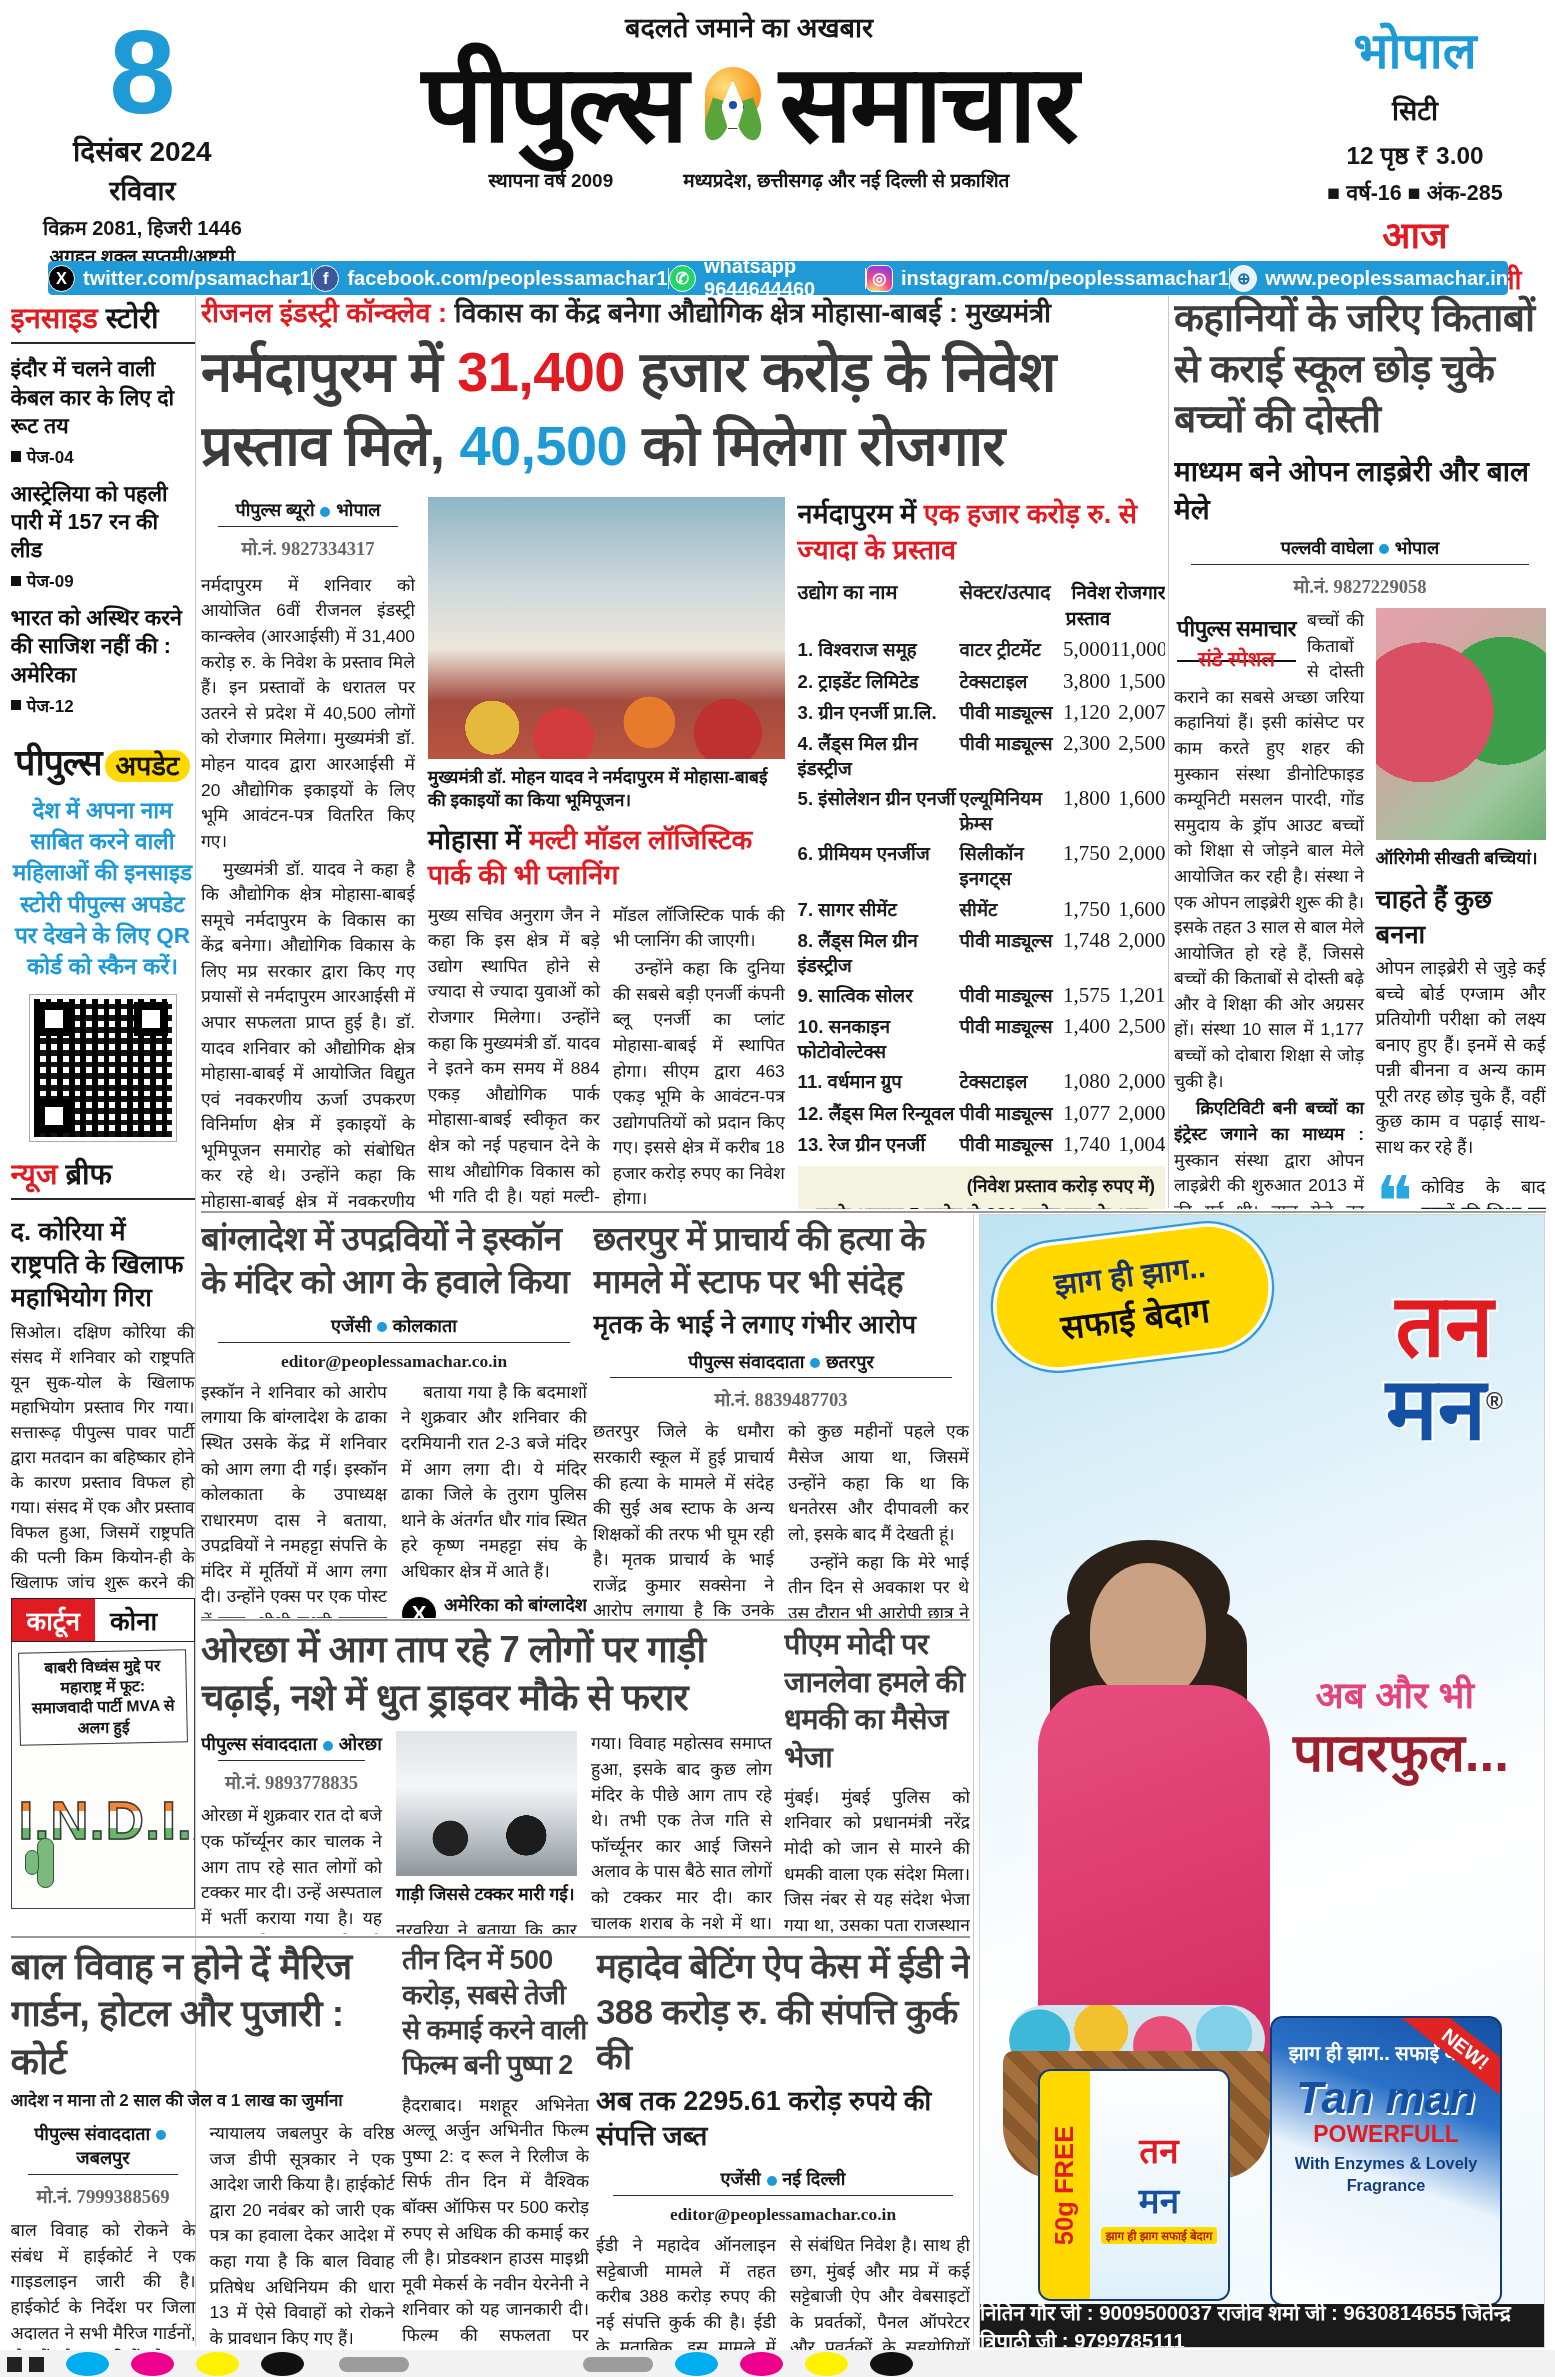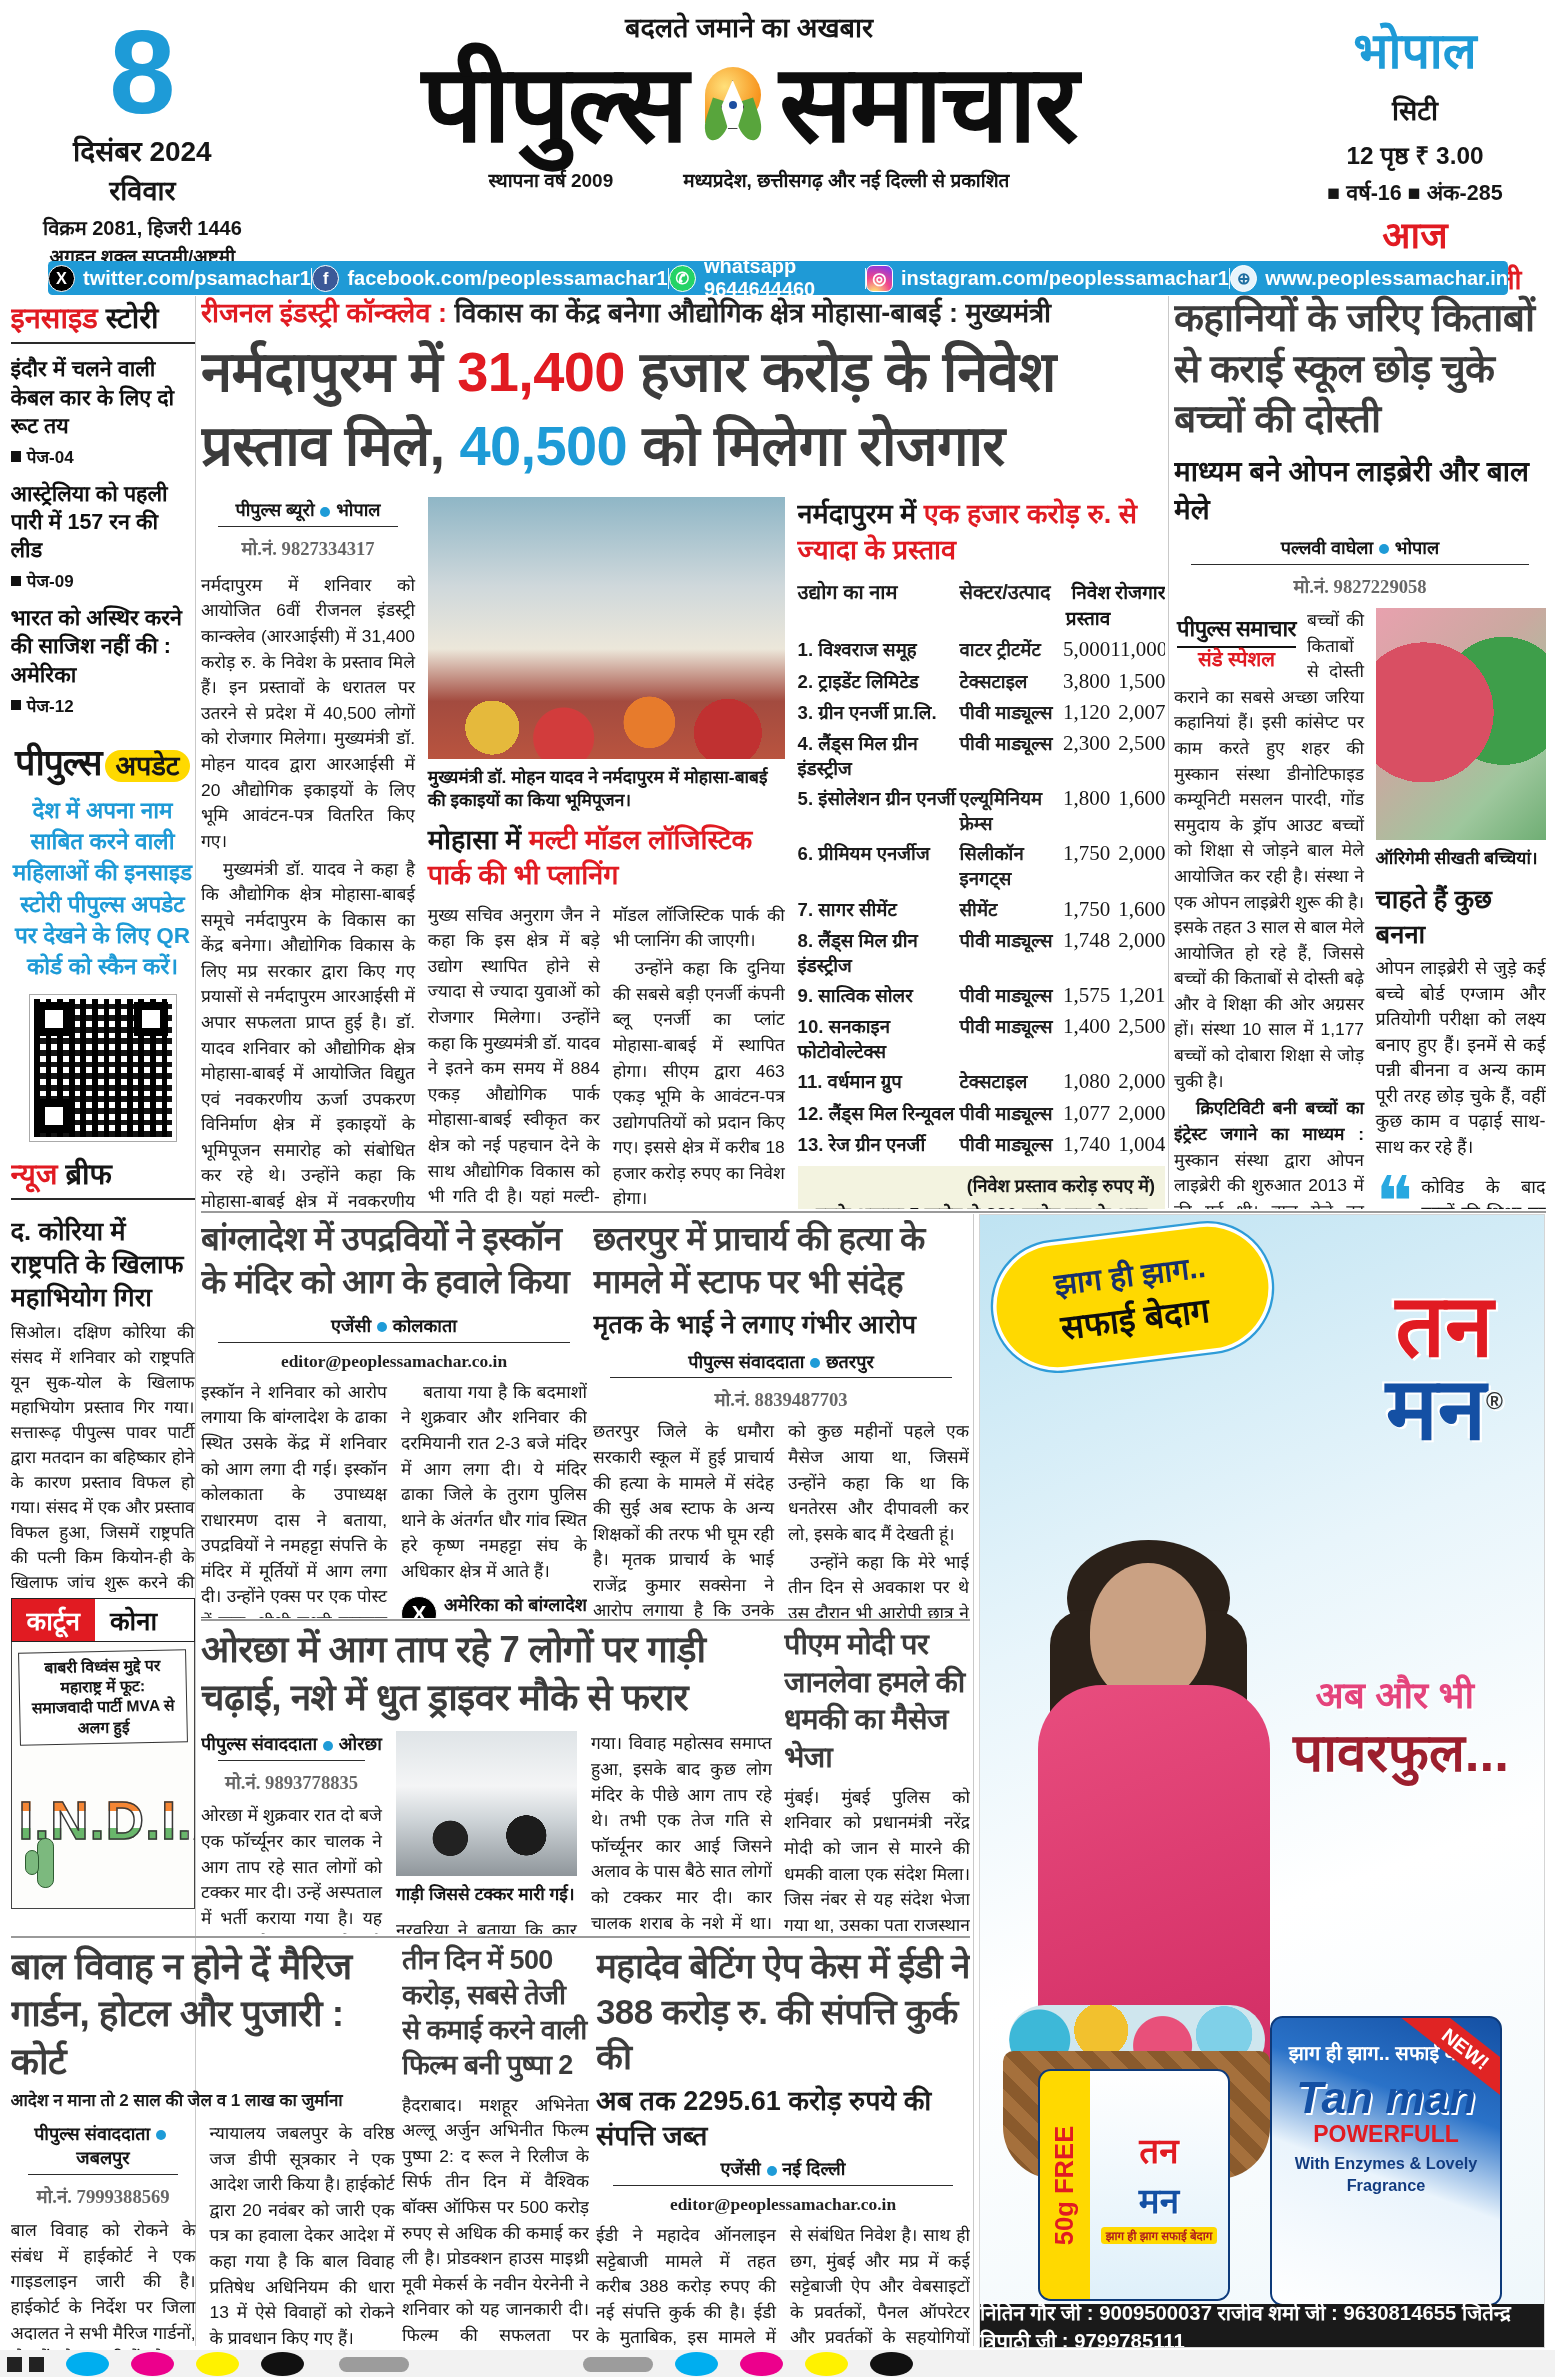--- a/index.html
+++ b/index.html
@@ -133,21 +133,21 @@
   .tbl-n2{font-size:19px; font-weight:900; text-align:center; margin-top:3.5px;}
 
   
   .sunday{position:absolute; left:1174px; top:293px; width:372px; height:916px; overflow:hidden;}
   .rs-h{font-size:39px; font-weight:900; line-height:1.3; color:var(--dark); letter-spacing:-0.6px;}
   .rs-sub{font-size:28px; font-weight:900; margin-top:5.8px;}
   .rs-cols{display:flex; gap:11.6px; margin-top:10.5px;}
   .rs-left{width:190px; flex:none;}
   .rs-right{width:170px; flex:none;}
   .brand{float:left; width:125px; margin:4.6px 8.1px 4.6px 0; text-align:center; shape-outside:margin-box;}
-  .brand-top{font-size:22px; font-weight:900; border-bottom:2.3px solid #111; padding-bottom:5px; letter-spacing:-0.6px;text-align:center;}
+  .brand-top{font-size:22px; font-weight:900; border-bottom:2.3px solid #111; padding-bottom:19px; letter-spacing:-0.6px;text-align:center;}
   .brand-bot{color:var(--red); font-size:20.3px; font-weight:900; margin-top:2.3px;}
   .photo-girls{height:232px;
     background:
       radial-gradient(circle at 28% 45%, #d94f63 0 70px, transparent 70px),
       radial-gradient(circle at 75% 40%, #3e9e4a 0 64px, transparent 64px),
       linear-gradient(135deg,#e8a1ae 0%, #caa9a0 40%, #9ec79d 75%, #6fae74 100%);}
   .box-t{font-size:25.6px; font-weight:900; margin-top:11.6px;}
   .box-b{font-size:18px; line-height:1.42; margin-top:4.6px; text-align:justify;}
   .sq-quote{margin-top:15px; font-size:18px; line-height:1.4; text-align:justify;}
 
@@ -615,21 +615,21 @@
   </section>
 
   <section class="story-block" style="left:402px; top:1943px; width:187px; height:407px;">
     <h2 class="sh2" style="font-size:27px;">तीन दिन में 500 करोड़, सबसे तेजी से कमाई करने वाली फिल्म बनी पुष्पा 2</h2>
     <p class="bt" style="margin-top:9.3px;">हैदराबाद। मशहूर अभिनेता अल्लू अर्जुन अभिनीत फिल्म पुष्पा 2: द रूल ने रिलीज के सिर्फ तीन दिन में वैश्विक बॉक्स ऑफिस पर 500 करोड़ रुपए से अधिक की कमाई कर ली है। प्रोडक्शन हाउस माइथ्री मूवी मेकर्स के नवीन येरनेनी ने शनिवार को यह जानकारी दी। फिल्म की सफलता पर आयोजित कार्यक्रम में नवीन ने कहा कि फिल्म बहुत अच्छा प्रदर्शन कर रही है और बुक माई शो पर एक लाख टिकट बुक हो चुके हैं। फिल्म हिंदी, तमिल, कन्नड़, बंगाली और मलयालम भाषा में रिलीज हुई।</p>
   </section>
 
   <section class="story-block" style="left:596px; top:1943px; width:374px; height:407px;">
     <h2 class="sh2" style="font-size:35px;">महादेव बेटिंग ऐप केस में ईडी ने 388 करोड़ रु. की संपत्ति कुर्क की</h2>
     <div class="sh3" style="font-size:27px;">अब तक 2295.61 करोड़ रुपये की संपत्ति जब्त</div>
-    <div class="by" style="margin-top:2px;">
+    <div class="by" style="margin-top:12px;">
       <span>एजेंसी</span><span class="bydot"></span><span>नई दिल्ली</span>
     </div>
     <div class="byrule"></div>
     <div class="email">editor@peoplessamachar.co.in</div>
     <div class="cols2">
       <p class="bt">ईडी ने महादेव ऑनलाइन सट्टेबाजी मामले में तहत करीब 388 करोड़ रुपए की नई संपत्ति कुर्क की है। ईडी के मुताबिक, इस मामले में छत्तीसगढ़ के कई उच्च पदस्थ नेताओं और नौकरशाहों के संलिप्त होने का आरोप है।</p>
       <p class="bt">ईडी के अधिकारियों ने बताया कि इन चल संपत्तियों में मॉरीशस स्थित कंपनी तानो इन्वेस्टमेंट अपॉर्च्युनिटीज फंड द्वारा दुबई स्थित हवाला ऑपरेटर हरि शंकर टिबरेवाल से संबंधित निवेश है। साथ ही छग, मुंबई और मप्र में कई सट्टेबाजी ऐप और वेबसाइटों के प्रवर्तकों, पैनल ऑपरेटर और प्रवर्तकों के सहयोगियों के नाम पर संपत्तियां हैं। इन संपत्तियों को कुर्क करने के लिए पीएमएलए के तहत एक अनंतिम आदेश जारी किया गया था, जिनका कुल मूल्य 387.99 करोड़ रुपए है। इस केस में ईडी अब तक 2,295.61 करोड़ रुपए की संपत्ति फ्रीज, कुर्क या जब्त कर चुकी है।</p>
     </div>
   </section>
 

